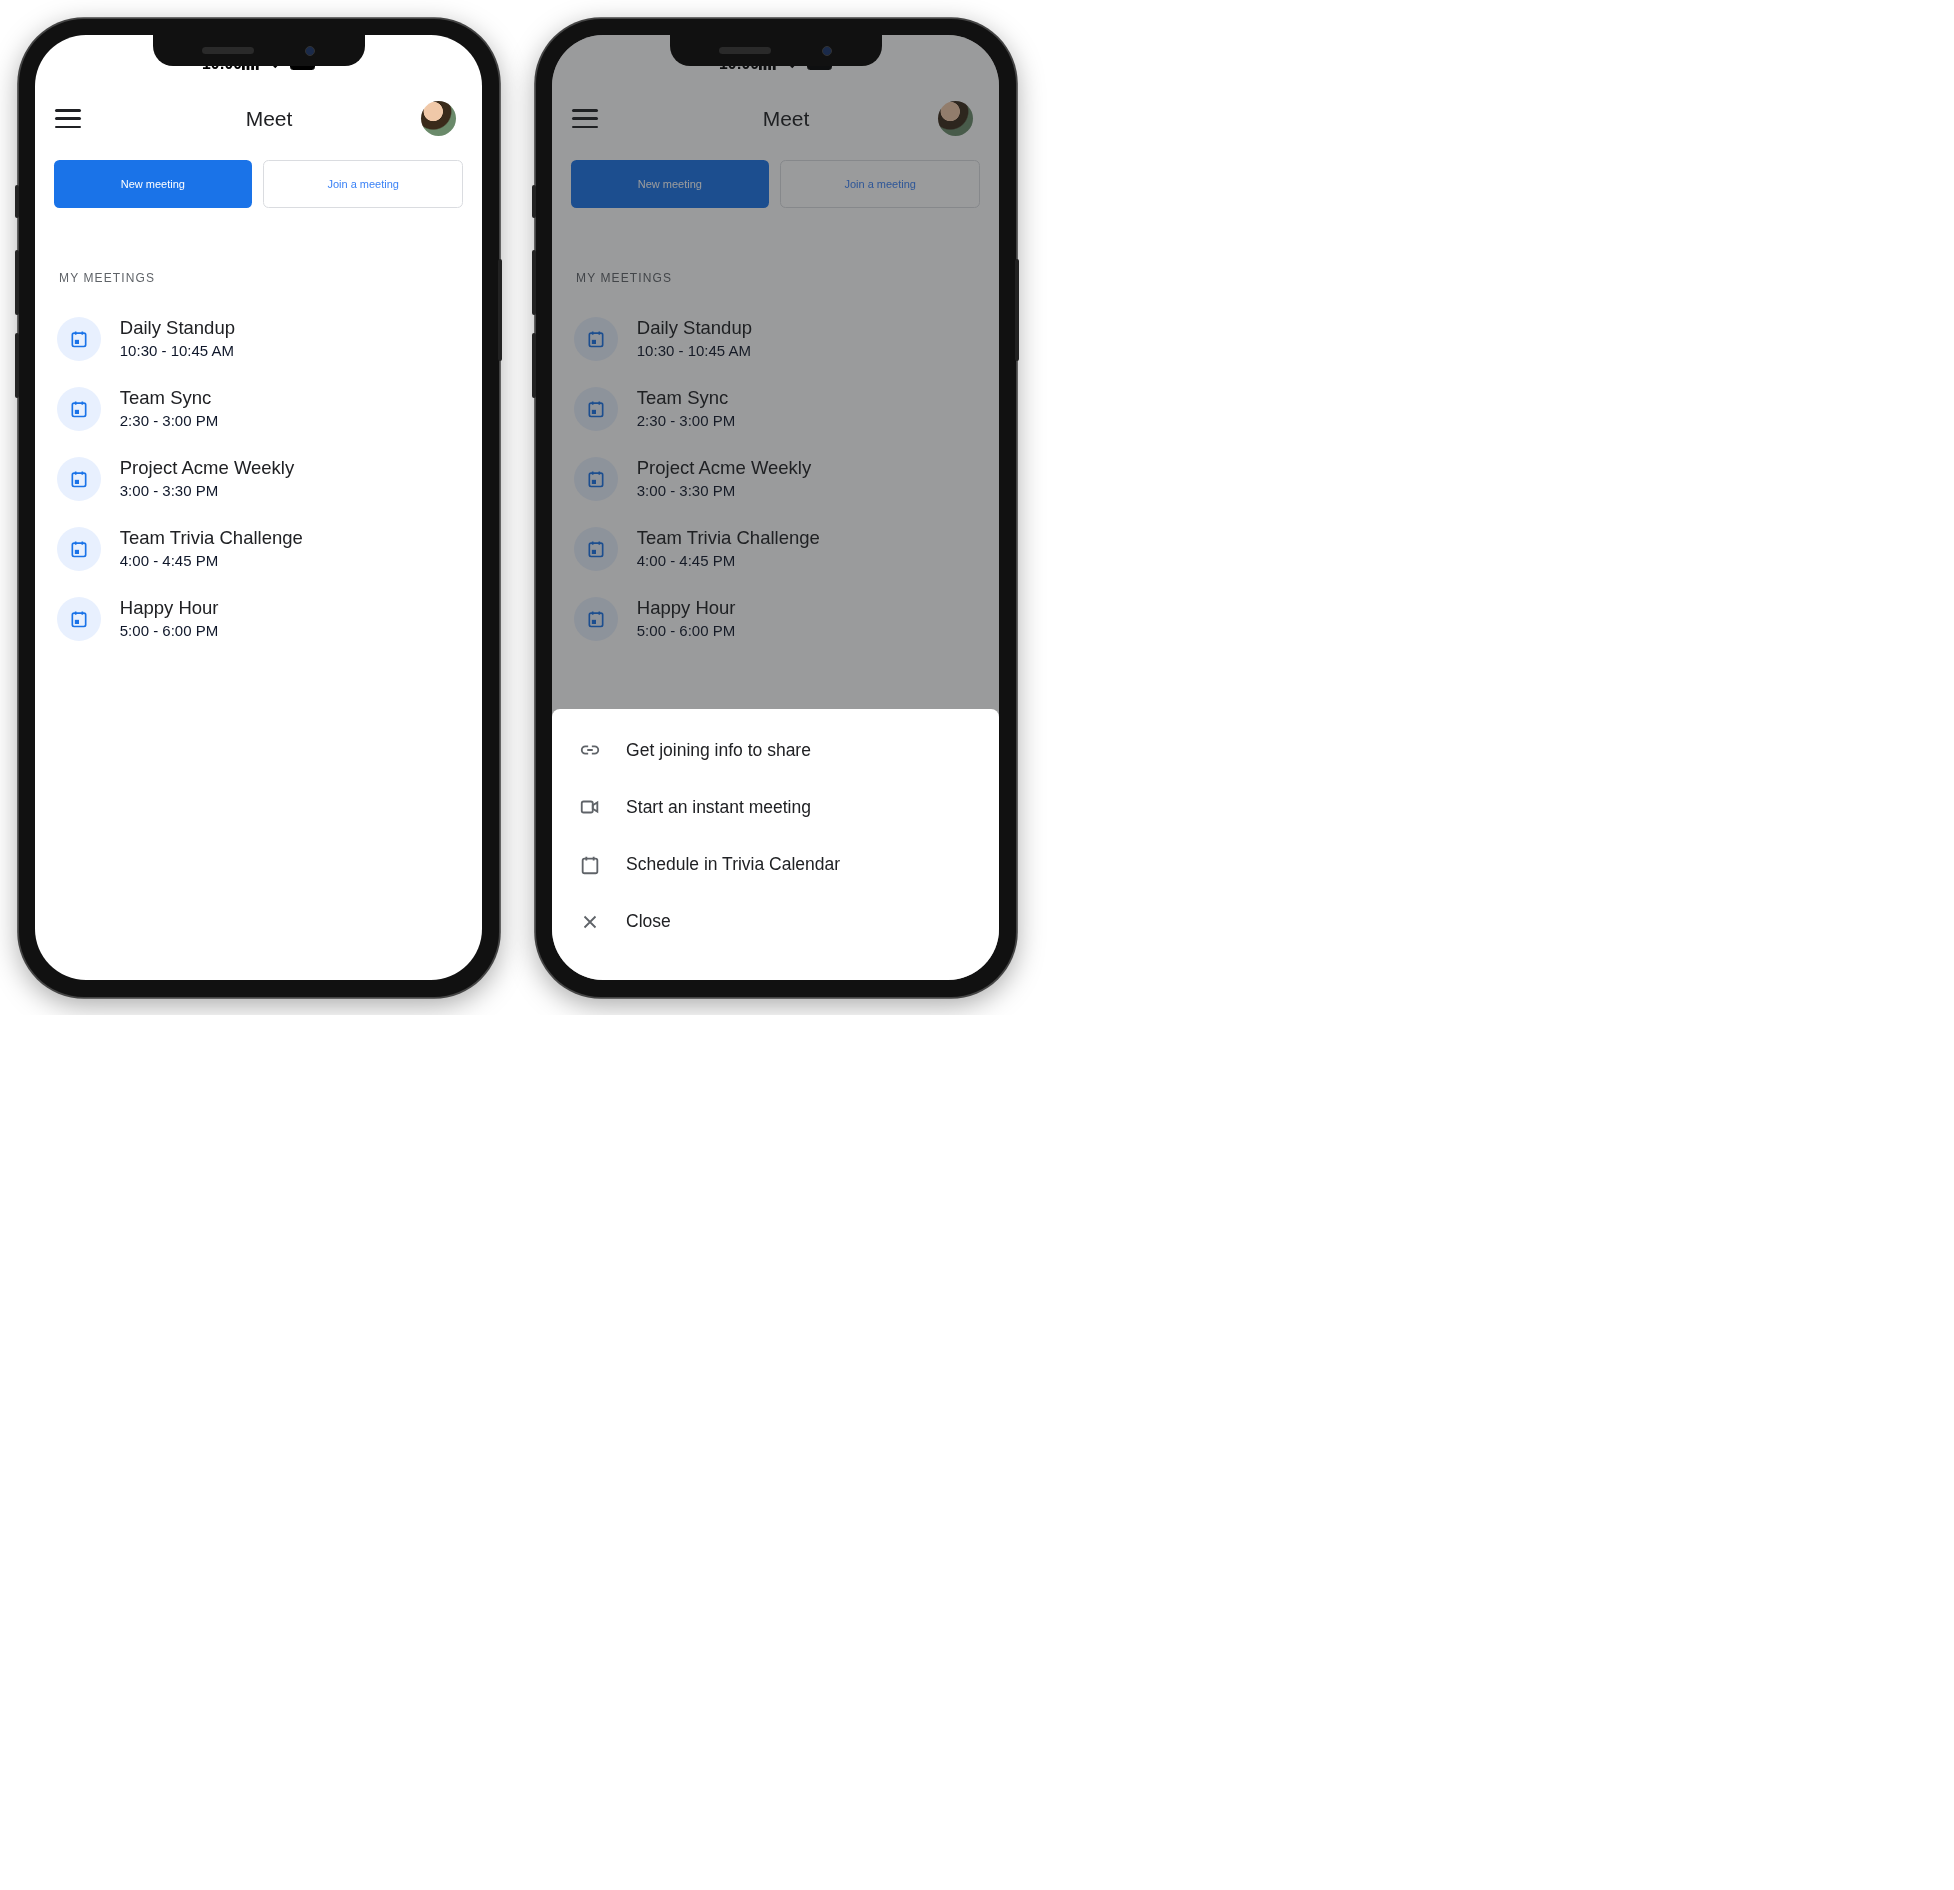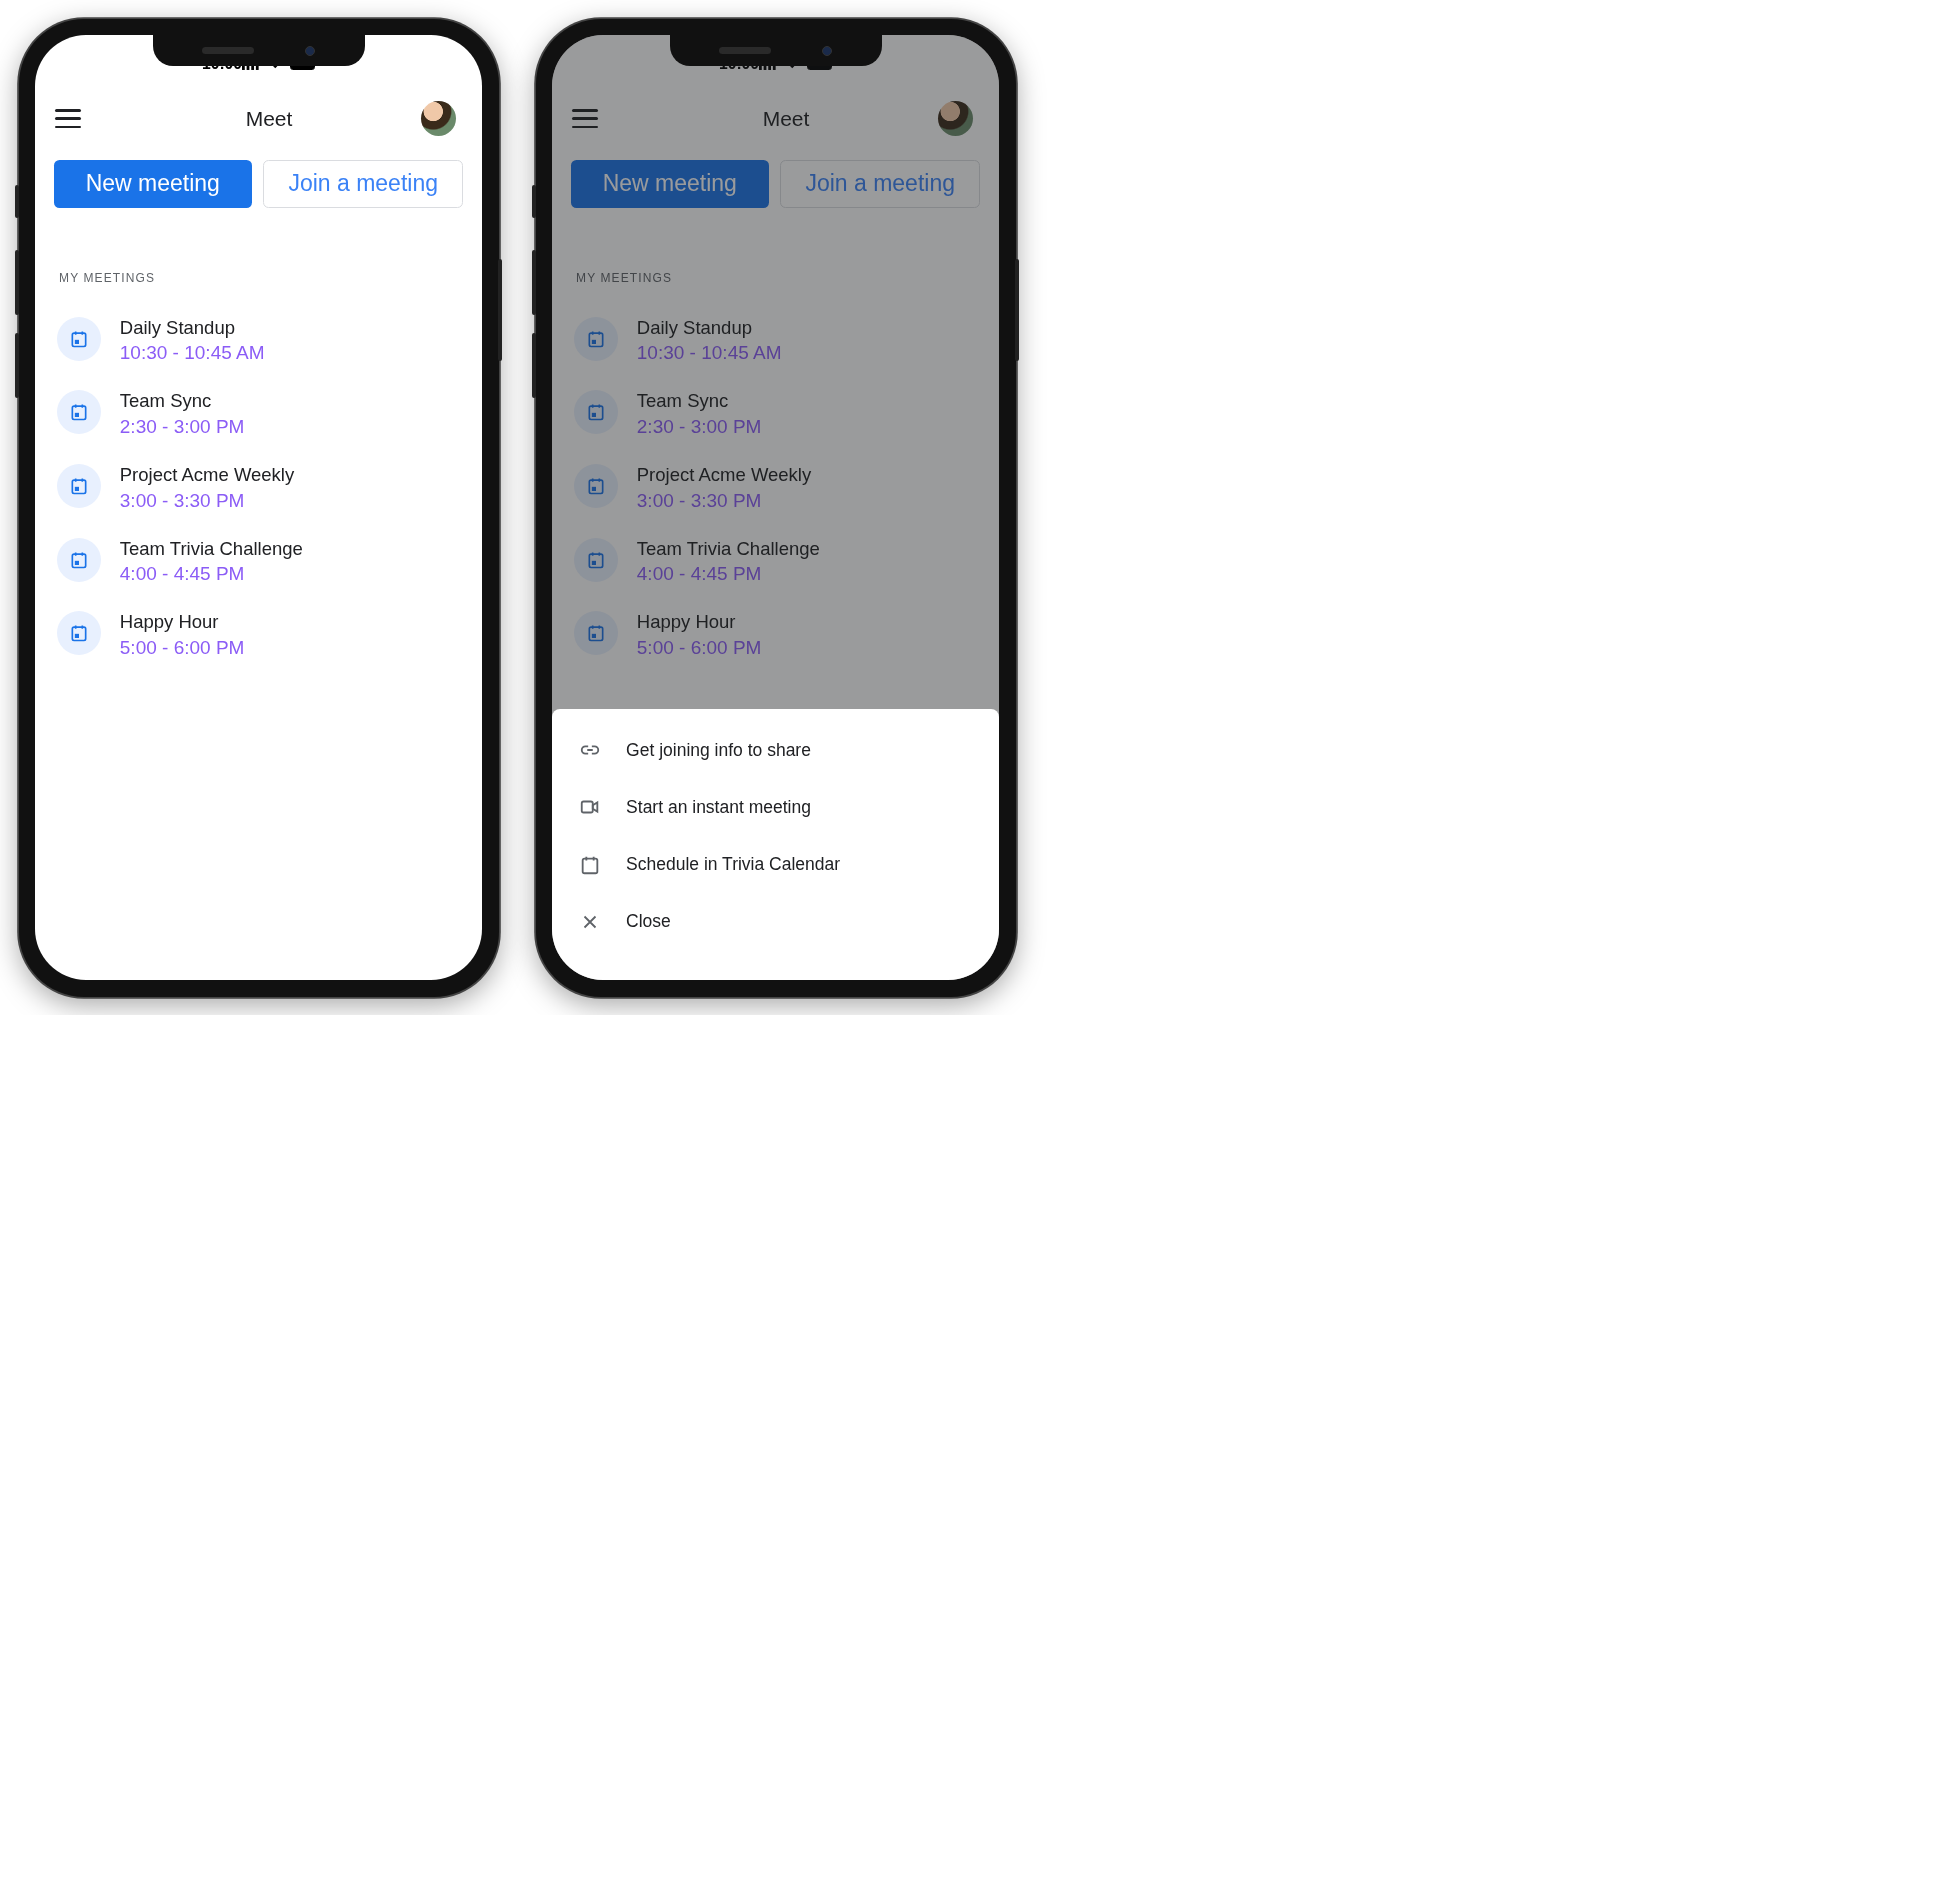--- a/index.html
+++ b/index.html
@@ -55,32 +55,32 @@
 .appbar {
   display: flex; align-items: center; justify-content: space-between;
   padding: 20px 26px 20px 20px;
 }
 .hamburger { width: 26px; height: 18.5px; display: flex; flex-direction: column; justify-content: space-between; cursor: pointer; }
 .hamburger span { height: 2.3px; background: #202124; border-radius: 1.8px; }
 .app-title { font-size: 21px; color: #202124; font-weight: 400; margin-left: 36px; }
 .avatar { width: 35px; height: 35px; border-radius: 50%; background: radial-gradient(circle at 35% 30%, #f0c8a8 0 28%, #3a2a1a 30% 52%, #6a8a6a 56% 100%); cursor: pointer; }
 
 .actions { display: flex; gap: 11px; padding: 3.7px 18.5px 20px; }
-.btn { flex: 1; height: 48px; border-radius: 5.5px; font-size: 23px; font-weight: 500; display: flex; align-items: center; justify-content: center; cursor: pointer; }
+.btn { flex: 1; height: 48px; border-radius: 5.5px; font-size: 11px; font-weight: 500; display: flex; align-items: center; justify-content: center; cursor: pointer; }
 .btn.primary { background: #1a73e8; color: #fff; }
 .btn.secondary { background: #fff; color: #3b82f6; border: 0.9px solid #dadce0; }
 
 .section-label { padding: 7.4px 24px 18.5px; font-size: 12px; letter-spacing: 1.1px; color: #5f6368; font-weight: 500; margin-top: 36px; }
 
 .meeting-list { padding: 0 13px; }
 .meeting { display: flex; align-items: flex-start; gap: 18.5px; padding: 13px 9.2px; cursor: pointer; }
 .meeting-icon { width: 44px; height: 44px; border-radius: 50%; background: #e8f0fe; display: flex; align-items: center; justify-content: center; flex: none; }
 .meeting-icon svg { width: 20px; height: 20px; fill: #1a73e8; stroke: #1a73e8; }
 .meeting-title { font-size: 18.5px; color: #202124; margin-bottom: 3.7px; }
-.meeting-time { font-size: 19px; color: #8b5cf6; }
+.meeting-time { font-size: 15px; color: #0f172a; }
 
 .scrim { position: absolute; inset: 0; background: rgba(32,33,36,.45); z-index: 10; }
 
 .sheet { position: absolute; bottom: 0; left: 0; right: 0; background: #fff; border-radius: 8px; z-index: 20; padding: 13px 0 29.5px; }
 .sheet-item { display: flex; align-items: center; gap: 24px; padding: 16.6px 26px; cursor: pointer; font-size: 17.5px; color: #202124; }
 .sheet-item .ic { width: 24px; height: 24px; display: flex; align-items: center; justify-content: center; color: #5f6368; }
 .sheet-item svg { width: 22px; height: 22px; fill: none; stroke: #5f6368; stroke-width: 2; }
 </style>
 </head>
 <body>

